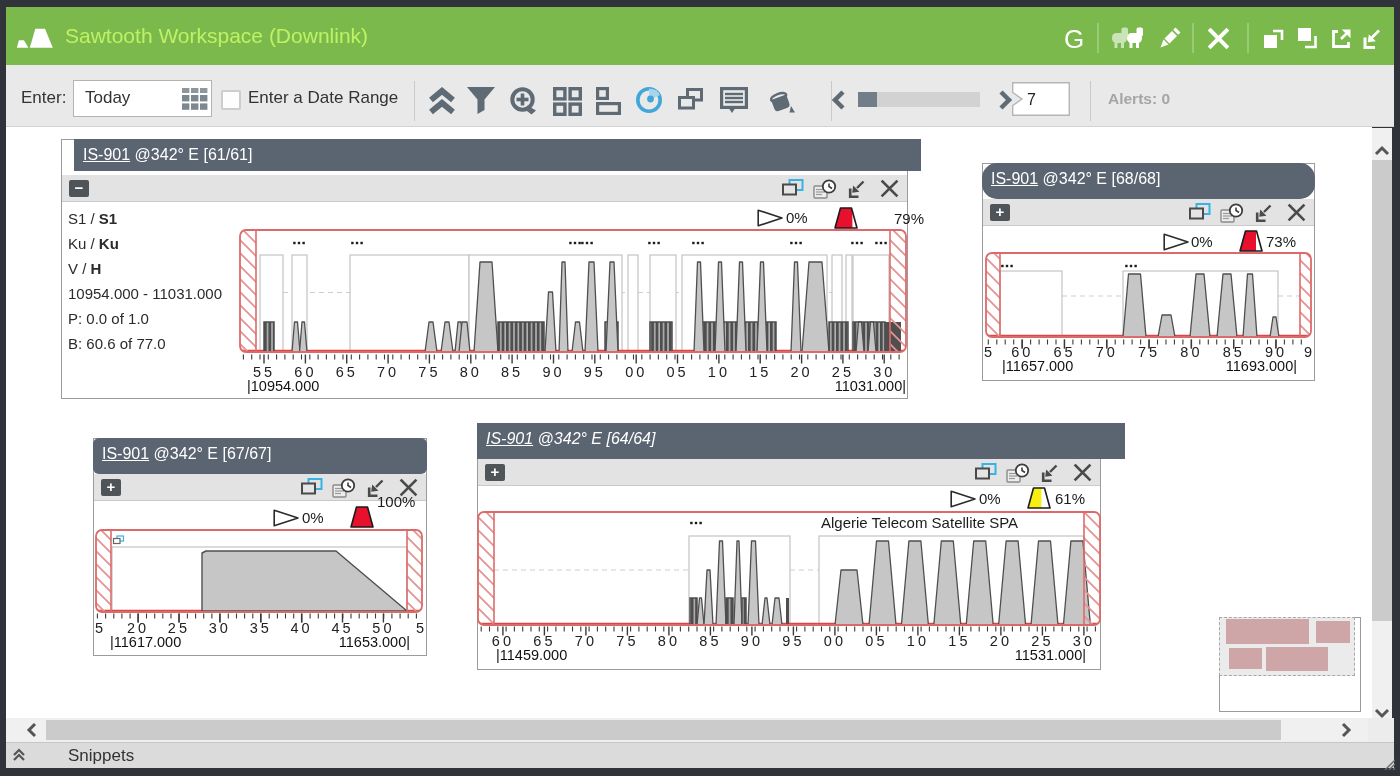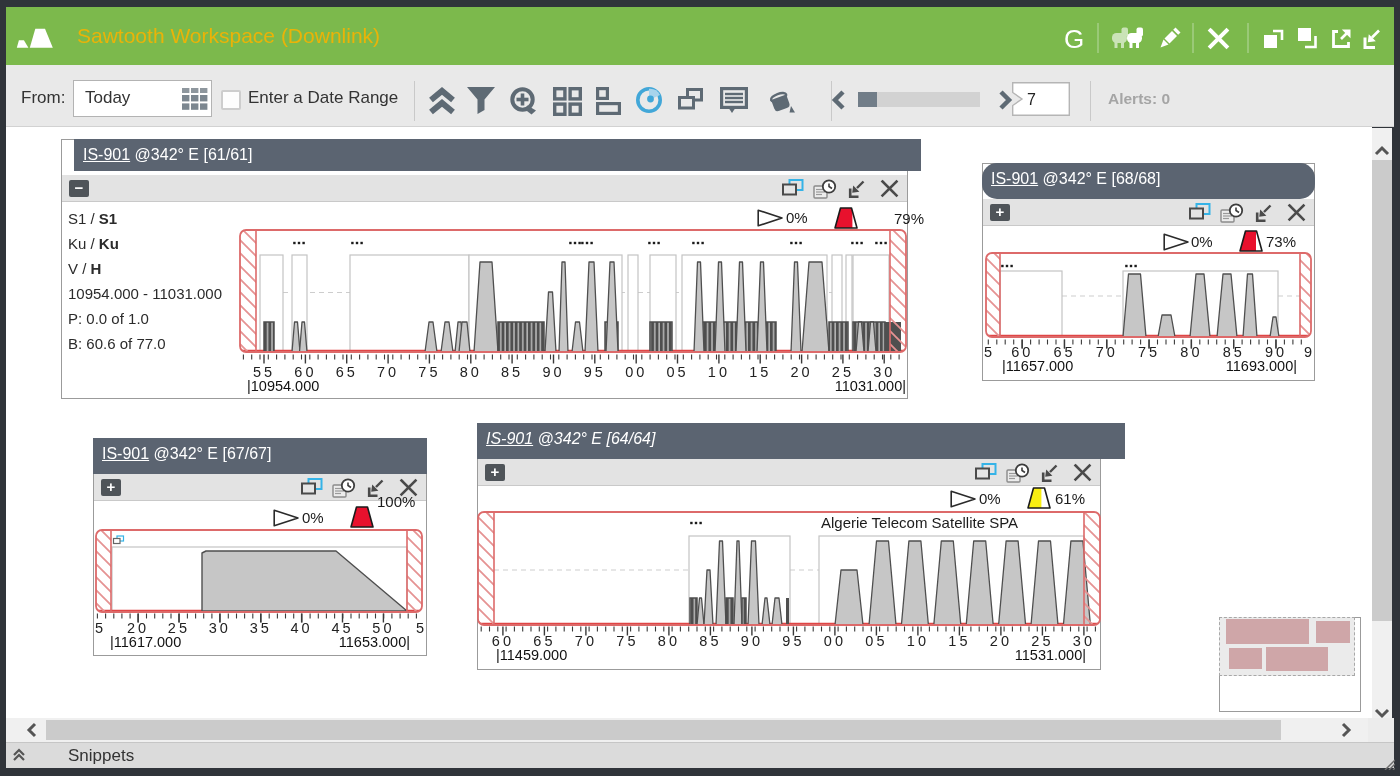--- a/index.html
+++ b/index.html
@@ -1,18 +1,18 @@
 <!DOCTYPE html>
 <html><head><meta charset="utf-8"><style>
 *{margin:0;padding:0;box-sizing:border-box;}
 html,body{width:1400px;height:776px;overflow:hidden;}
 body{position:relative;background:#30343a;font-family:"Liberation Sans",sans-serif;}
 .abs{position:absolute;}
 .green{position:absolute;left:6px;top:7px;right:6px;height:58px;background:#7cb94c;}
-.gtitle{position:absolute;left:77px;top:24px;font-size:21px;color:#eab308;}
+.gtitle{position:absolute;left:65px;top:24px;font-size:21px;color:#bef264;}
 .toolbar{position:absolute;left:6px;top:65px;right:6px;height:62px;background:#e9e9e9;border-bottom:1px solid #d2d2d2;}
 .work{position:absolute;left:6px;top:127px;width:1366px;height:591px;background:#fff;}
 .panel{position:absolute;background:#fff;border:1px solid #9b9b9b;}
 .ptitle{position:absolute;background:#5b6471;}
 .tt{position:absolute;left:9px;top:7px;color:#fff;font-size:16px;}
 .u{text-decoration:underline;}
 .pbar{position:absolute;background:#e3e3e3;border-bottom:1px solid #c9c9c9;}
 .pbtn{position:absolute;width:20px;height:17px;background:#4f5459;border-radius:2px;color:#fff;font-size:15px;font-weight:bold;text-align:center;line-height:15px;}
 .pct{position:absolute;font-size:15px;color:#1b1b1b;}
 .ltxt{position:absolute;font-size:15px;color:#2b2b2b;line-height:25px;}
@@ -80,21 +80,21 @@
  <polygon points="11.8,1.5 20.5,1.5 20.5,10.2" fill="#fff" stroke="none"></polygon>
 </g>
 <g transform="translate(307,8)" stroke="#fff" fill="none">
  <path d="M3,9.5 L3,19.5 L13,19.5" stroke-width="3"></path>
  <line x1="17" y1="2.5" x2="10" y2="9.5" stroke-width="2.6"></line>
  <polygon points="5.8,14.2 6.8,6.2 13.8,13.2" fill="#fff" stroke="none"></polygon>
 </g>
 </g>
   </svg>
 <div class="toolbar"></div>
-<div class="abs" style="left:21px;top:88px;font-size:17px;color:#333">From:</div>
+<div class="abs" style="left:21px;top:88px;font-size:17px;color:#333">Enter:</div>
 <div class="abs" style="left:73px;top:80px;width:139px;height:37px;background:#fff;border:1px solid #b3b3b3"></div>
 <div class="abs" style="left:85px;top:88px;font-size:17px;color:#333">Today</div>
 <svg class="abs" style="left:182px;top:88px" width="26" height="22" viewBox="0 0 26 22">
 <g fill="#8e979e">
 <rect x="0" y="0" width="7.4" height="5"></rect>
       <rect x="9" y="0" width="7.4" height="5"></rect>
       <rect x="18" y="0" width="7.4" height="5"></rect>
 </g>
     <g fill="#7c8790">
 <rect x="0" y="7" width="7.4" height="6.4"></rect>
@@ -541,21 +541,21 @@
     <line x1="1233.7" y1="339.5" x2="1233.7" y2="348.5" stroke="#3a3a3a" stroke-width="1.4"></line>
     <text x="1233.7" y="357" text-anchor="middle" font-size="14.5" letter-spacing="3" fill="#222">85</text>
     <line x1="1276.0" y1="339.5" x2="1276.0" y2="348.5" stroke="#3a3a3a" stroke-width="1.4"></line>
     <text x="1276.0" y="357" text-anchor="middle" font-size="14.5" letter-spacing="3" fill="#222">90</text>
     <text x="1002" y="371" text-anchor="start" font-size="14.5" fill="#111">|11657.000</text>
     <text x="1297" y="371" text-anchor="end" font-size="14.5" fill="#111">11693.000|</text>
     <text x="988" y="357" text-anchor="middle" font-size="14.5" fill="#222">5</text>
     <text x="1308" y="357" text-anchor="middle" font-size="14.5" fill="#222">9</text>
   </svg>
 <div class="panel" style="left:93px;top:438px;width:334px;height:218px;"></div>
-<div class="ptitle" style="left:93px;top:438px;width:334px;height:36px;">
+<div class="ptitle" style="left:93px;top:438px;width:334px;height:36px;border-radius:6px;">
     <span class="tt"><span class="u">IS-901</span> @342° E [67/67]</span>
   </div>
 <div class="pbar" style="left:94px;top:474px;width:332px;height:27px;"></div>
 <div class="pbtn" style="left:101px;top:479px;">+</div>
 <svg class="abs" style="left:301px;top:478px" width="120" height="20" viewBox="0 0 120 20">
 <g fill="none" stroke-linejoin="miter">
  <rect x="7.5" y="1" width="13" height="10" fill="none" stroke="#35b3e7" stroke-width="2"></rect>
  <rect x="1" y="5.5" width="13" height="10" fill="#e5e5e5" stroke="#4a4a4a" stroke-width="2"></rect>
  <g transform="translate(31,0)">
    <rect x="1" y="7" width="13" height="12" rx="1" fill="#ececec" stroke="#8a8a8a" stroke-width="1.4"></rect>

